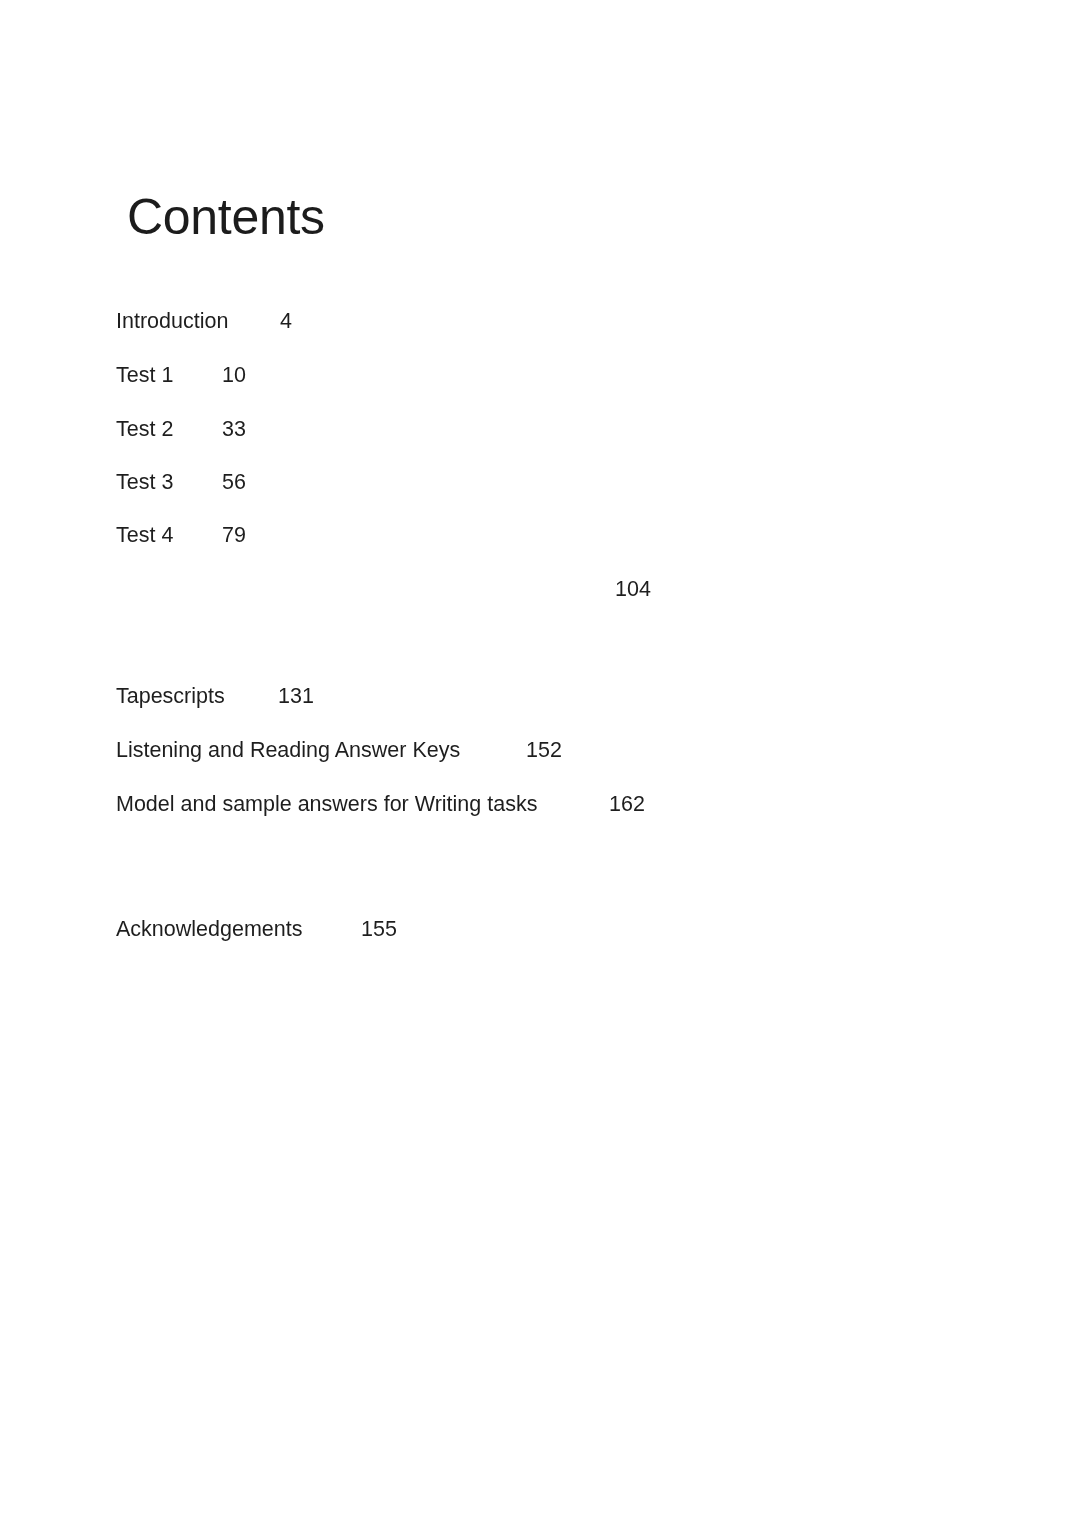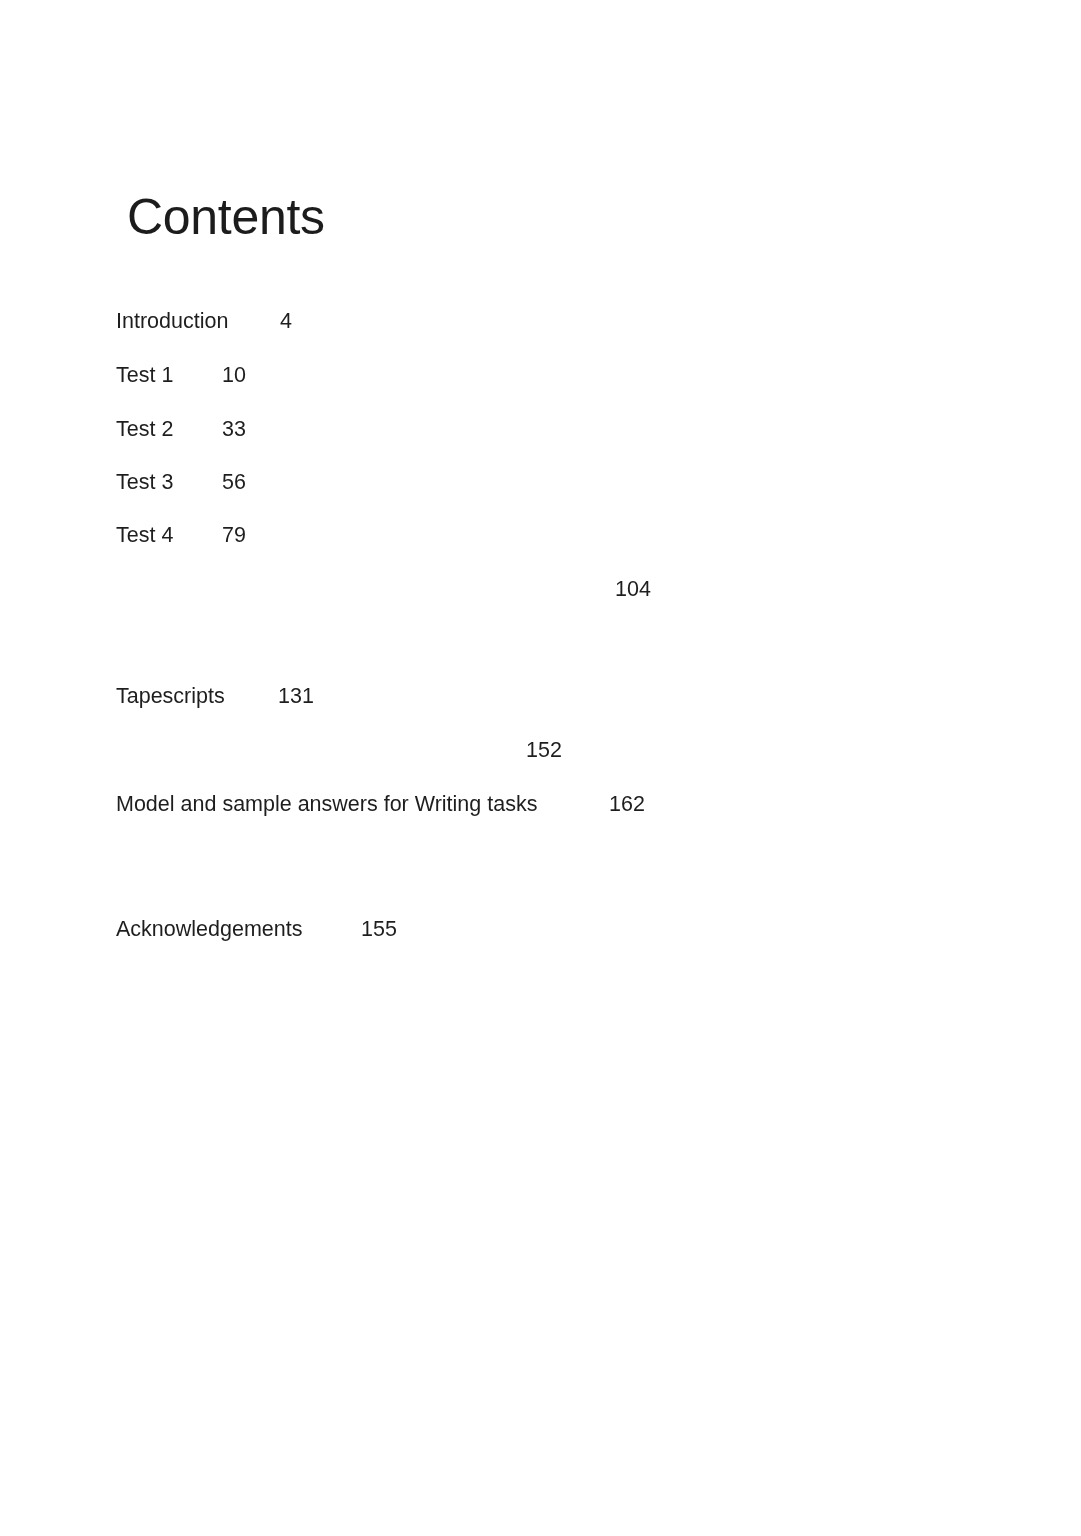--- a/index.html
+++ b/index.html
@@ -87,20 +87,21 @@
       <span class="toc-page" style="left:218px">79</span>
     </li>
     <li class="toc-row" style="top:570px">
       <span class="toc-page" style="left:611px">104</span>
     </li>
     <li class="toc-row" style="top:677px">
       <span class="toc-label">Tapescripts</span>
       <span class="toc-page" style="left:274px">131</span>
     </li>
     <li class="toc-row" style="top:731px">
+      <span class="toc-label">Listening and Reading Answer Keys</span>
       <span class="toc-page" style="left:522px">152</span>
     </li>
     <li class="toc-row" style="top:785px">
       <span class="toc-label">Model and sample answers for Writing tasks</span>
       <span class="toc-page" style="left:605px">162</span>
     </li>
     <li class="toc-row" style="top:910px">
       <span class="toc-label">Acknowledgements</span>
       <span class="toc-page" style="left:357px">155</span>
     </li>

